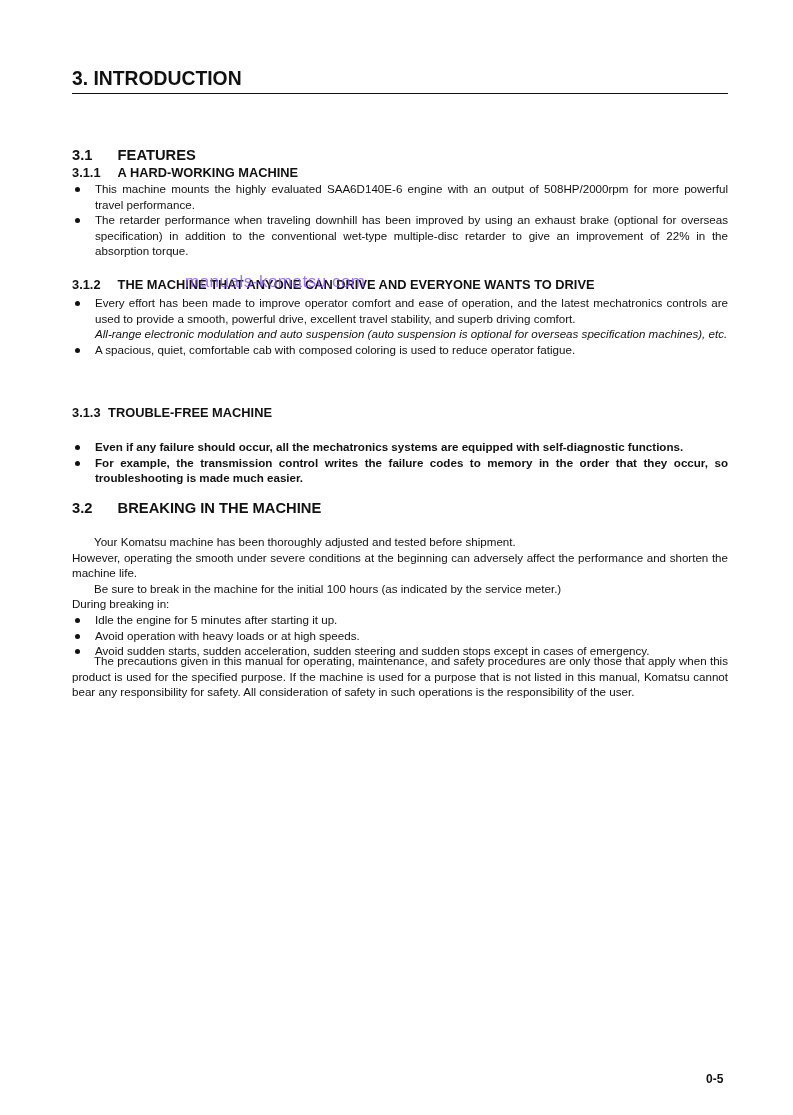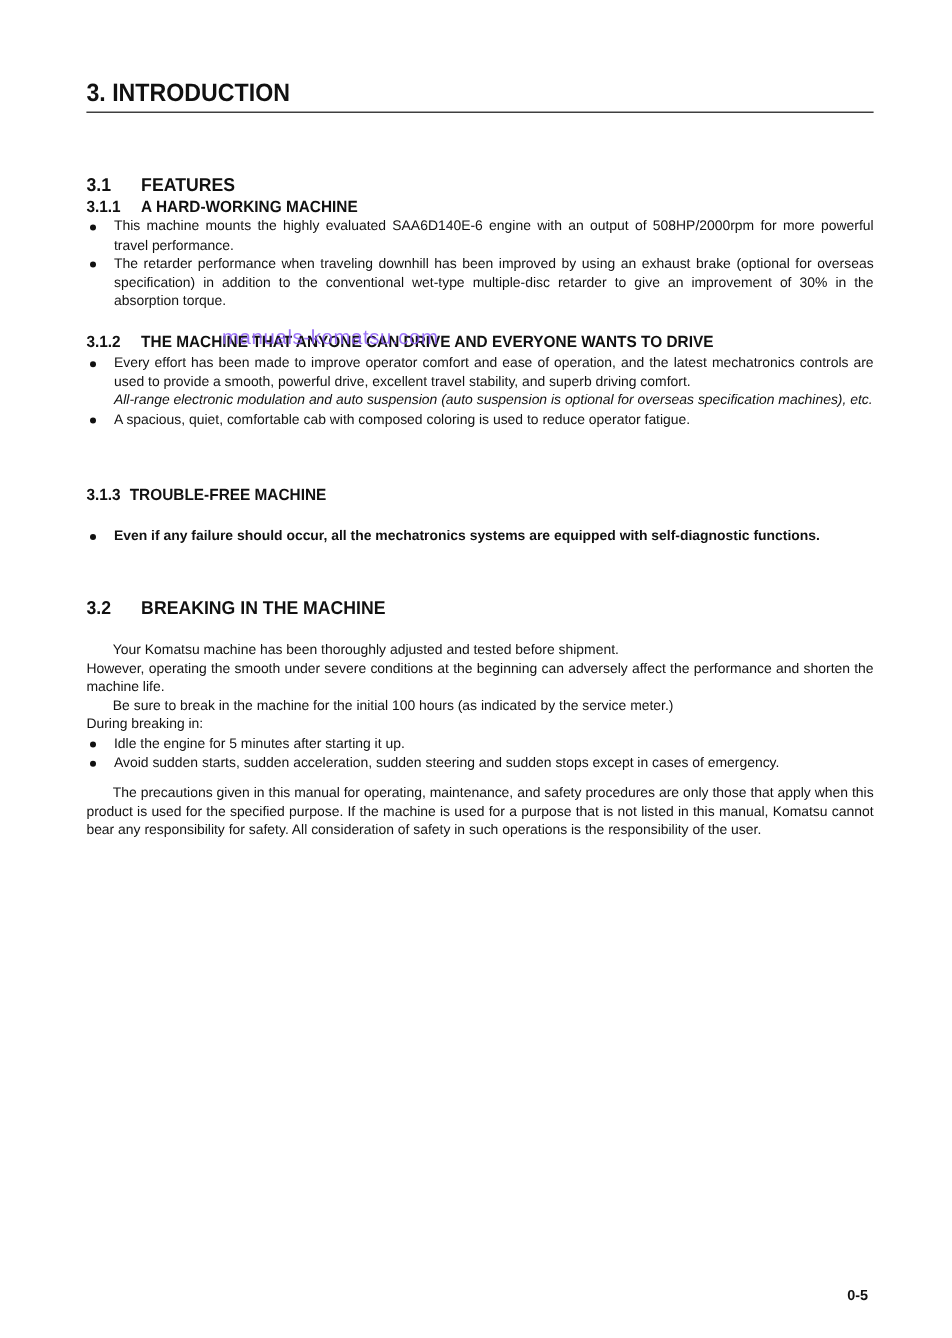--- a/index.html
+++ b/index.html
@@ -36,52 +36,54 @@
   <div class="h2" style="top:146px;">
     <span class="num">3.1</span><span>FEATURES</span>
   </div>
 
   <div class="h3" style="top:165px;">
     <span class="num" style="width:48px;">3.1.1</span><span>A HARD-WORKING MACHINE</span>
   </div>
 
   <div class="block" style="top:181px;">
     <div class="bullet">This machine mounts the highly evaluated SAA6D140E-6 engine with an output of 508HP/2000rpm for more powerful travel performance.</div>
-    <div class="bullet">The retarder performance when traveling downhill has been improved by using an exhaust brake (optional for overseas specification) in addition to the conventional wet-type multiple-disc retarder to give an improvement of 30% in the absorption torque.</div>
+    <div class="bullet">The retarder performance when traveling downhill has been improved by using an exhaust brake (optional for overseas specification) in addition to the conventional wet-type multiple-disc retarder to give an improvement of 22% in the absorption torque.</div>
   </div>
 
   <div class="h3" style="top:277px;">
     <span class="num" style="width:48px;">3.1.2</span><span>THE MACHINE THAT ANYONE CAN DRIVE AND EVERYONE WANTS TO DRIVE</span>
   </div>
   <div class="watermark">manuals-komatsu.com</div>
 
   <div class="block" style="top:295px;">
     <div class="bullet">Every effort has been made to improve operator comfort and ease of operation, and the latest mechatronics controls are used to provide a smooth, powerful drive, excellent travel stability, and superb driving comfort.</div>
     <div class="cont">All-range electronic modulation and auto suspension (auto suspension is optional for overseas specification machines), etc.</div>
     <div class="bullet">A spacious, quiet, comfortable cab with composed coloring is used to reduce operator fatigue.</div>
   </div>
 
   <div class="h3" style="top:405px;">
     <span class="num" style="width:38px;">3.1.3</span><span>TROUBLE-FREE MACHINE</span>
   </div>
 
   <div class="block" style="top:439px;font-weight:bold;">
     <div class="bullet">Even if any failure should occur, all the mechatronics systems are equipped with self-diagnostic functions.</div>
+    <div class="bullet">For example, the transmission control writes the failure codes to memory in the order that they occur, so troubleshooting is made much easier.</div>
   </div>
 
   <div class="h2" style="top:499px;">
     <span class="num">3.2</span><span>BREAKING IN THE MACHINE</span>
   </div>
 
   <div class="block" style="top:534px;">
     <div class="para indent">Your Komatsu machine has been thoroughly adjusted and tested before shipment.</div>
     <div class="para">However, operating the smooth under severe conditions at the beginning can adversely affect the performance and shorten the machine life.</div>
     <div class="para indent">Be sure to break in the machine for the initial 100 hours (as indicated by the service meter.)</div>
     <div class="para">During breaking in:</div>
     <div class="bullet">Idle the engine for 5 minutes after starting it up.</div>
+    <div class="bullet">Avoid operation with heavy loads or at high speeds.</div>
     <div class="bullet">Avoid sudden starts, sudden acceleration, sudden steering and sudden stops except in cases of emergency.</div>
   </div>
 
   <div class="block" style="top:653px;">
     <div class="para indent">The precautions given in this manual for operating, maintenance, and safety procedures are only those that apply when this product is used for the specified purpose. If the machine is used for a purpose that is not listed in this manual, Komatsu cannot bear any responsibility for safety. All consideration of safety in such operations is the responsibility of the user.</div>
   </div>
 
   <div class="page-number">0-5</div>
 </div>
 

